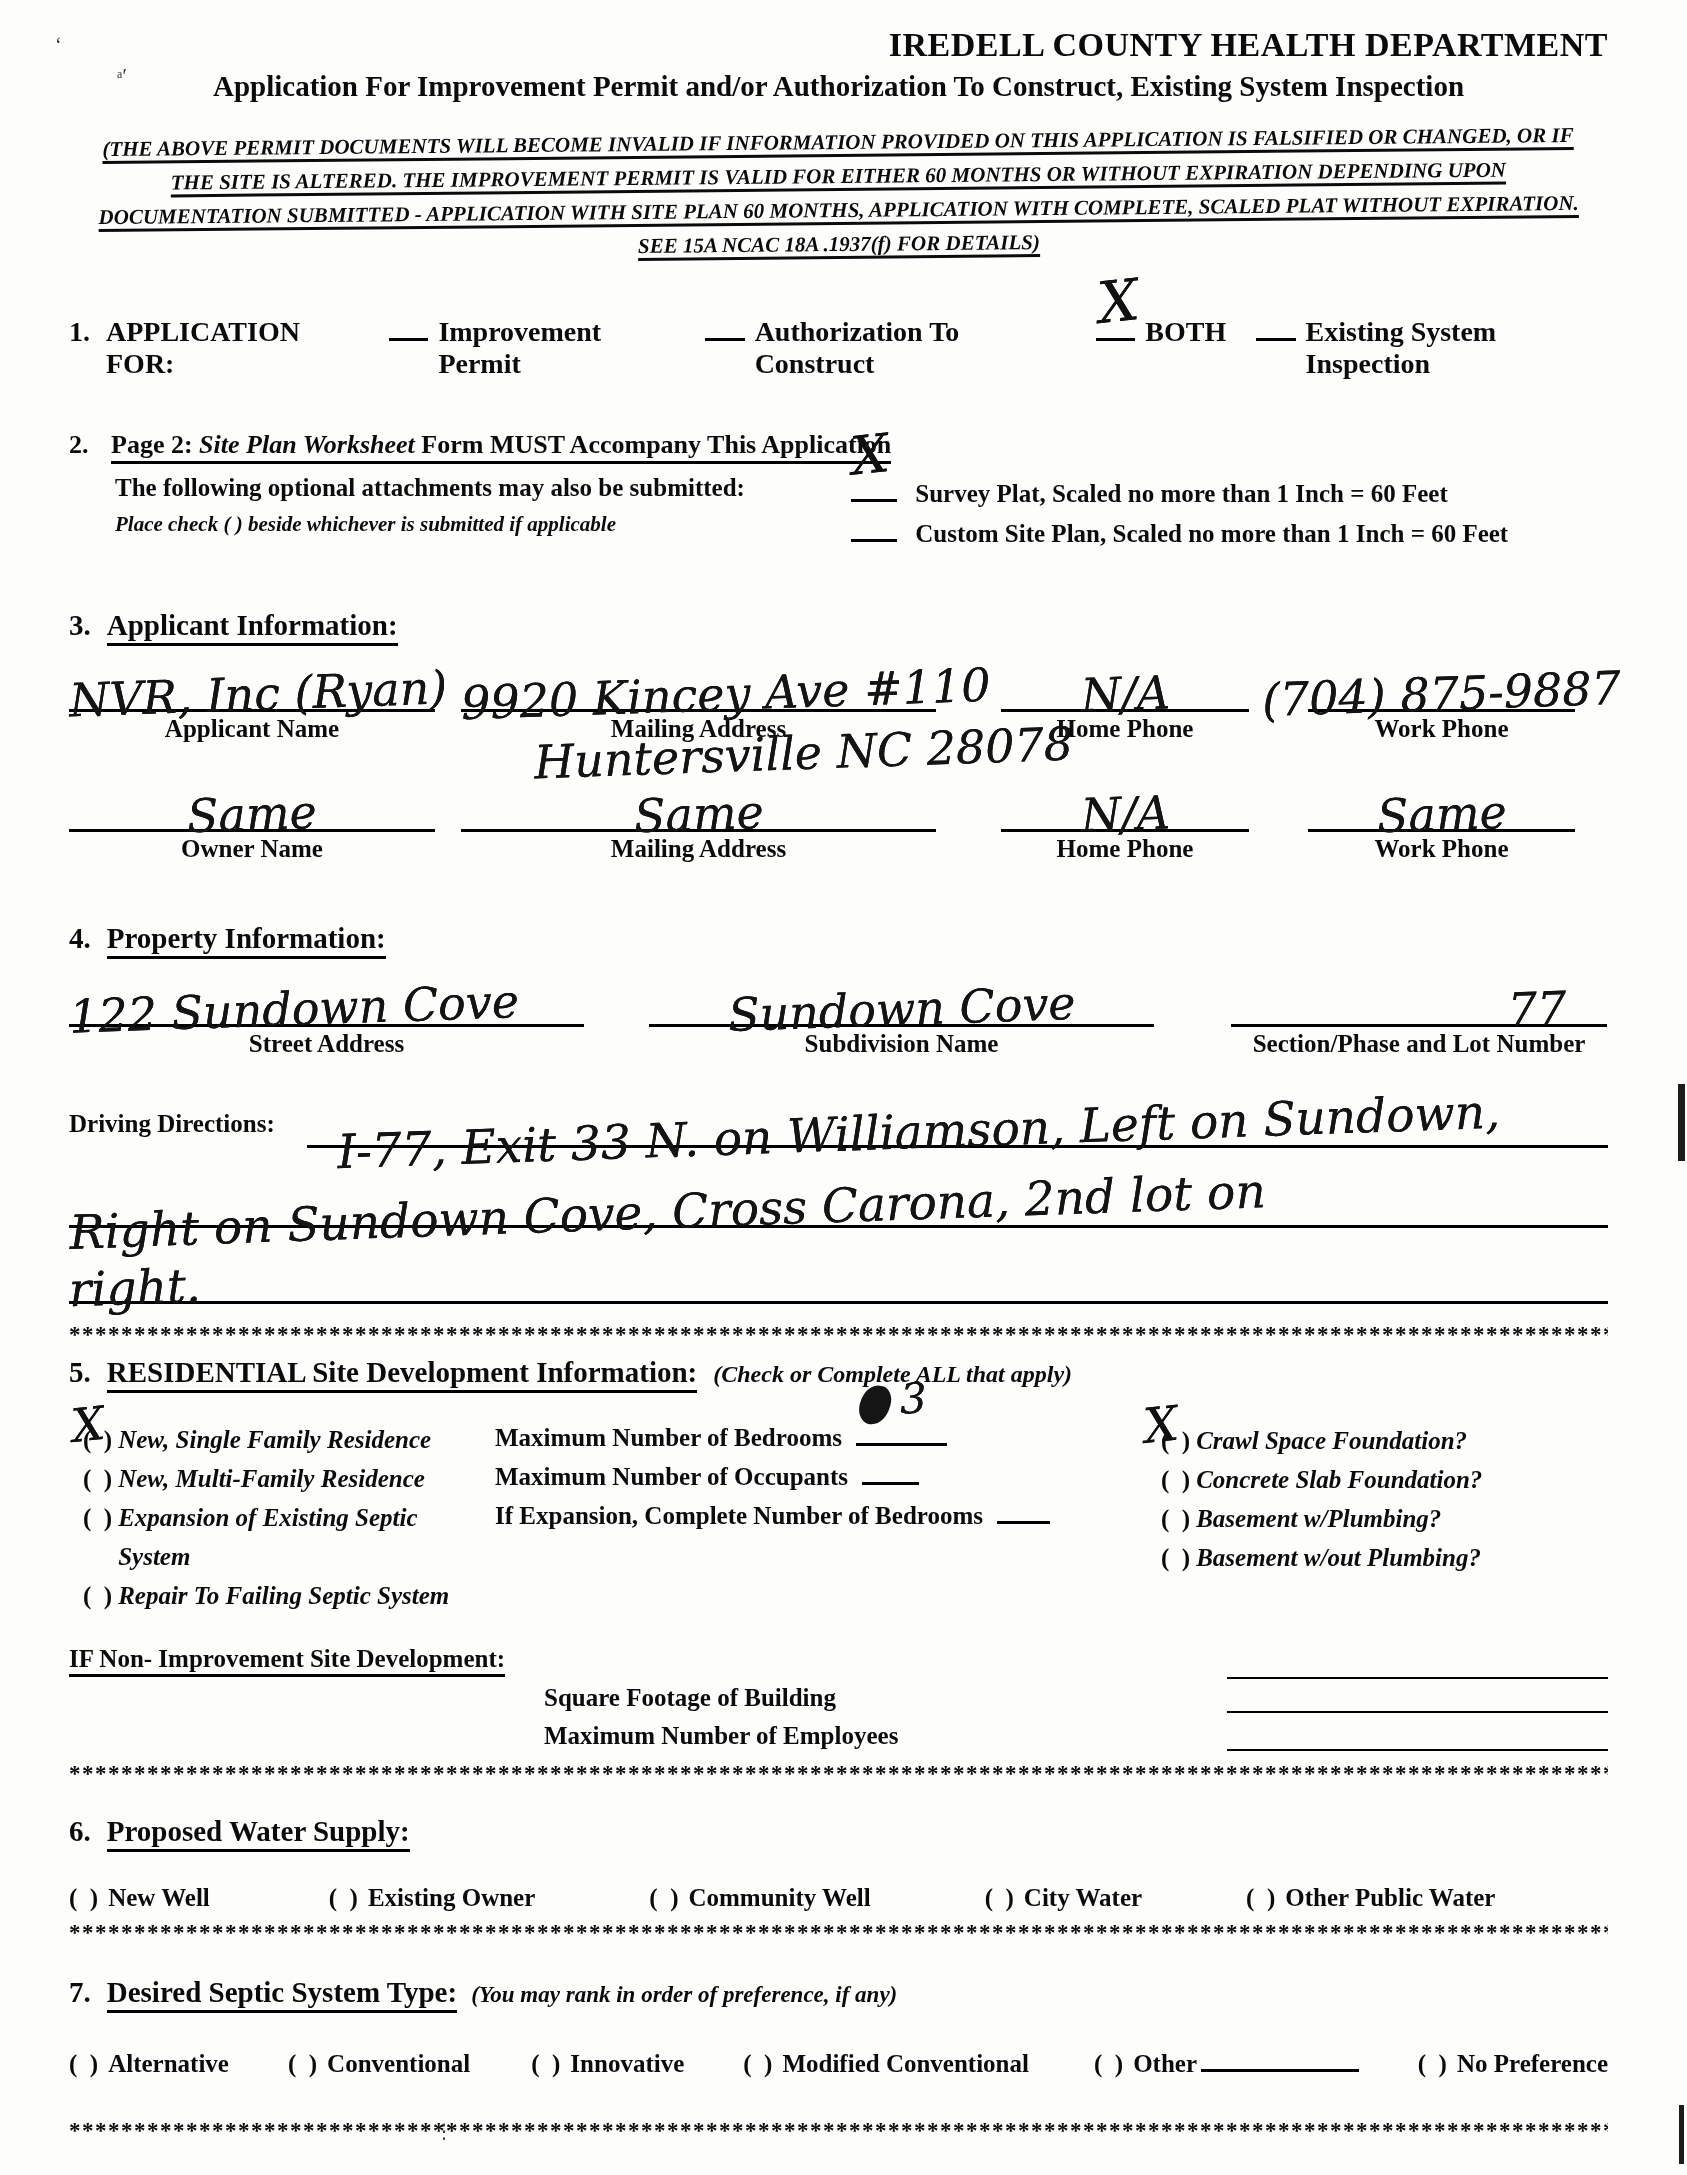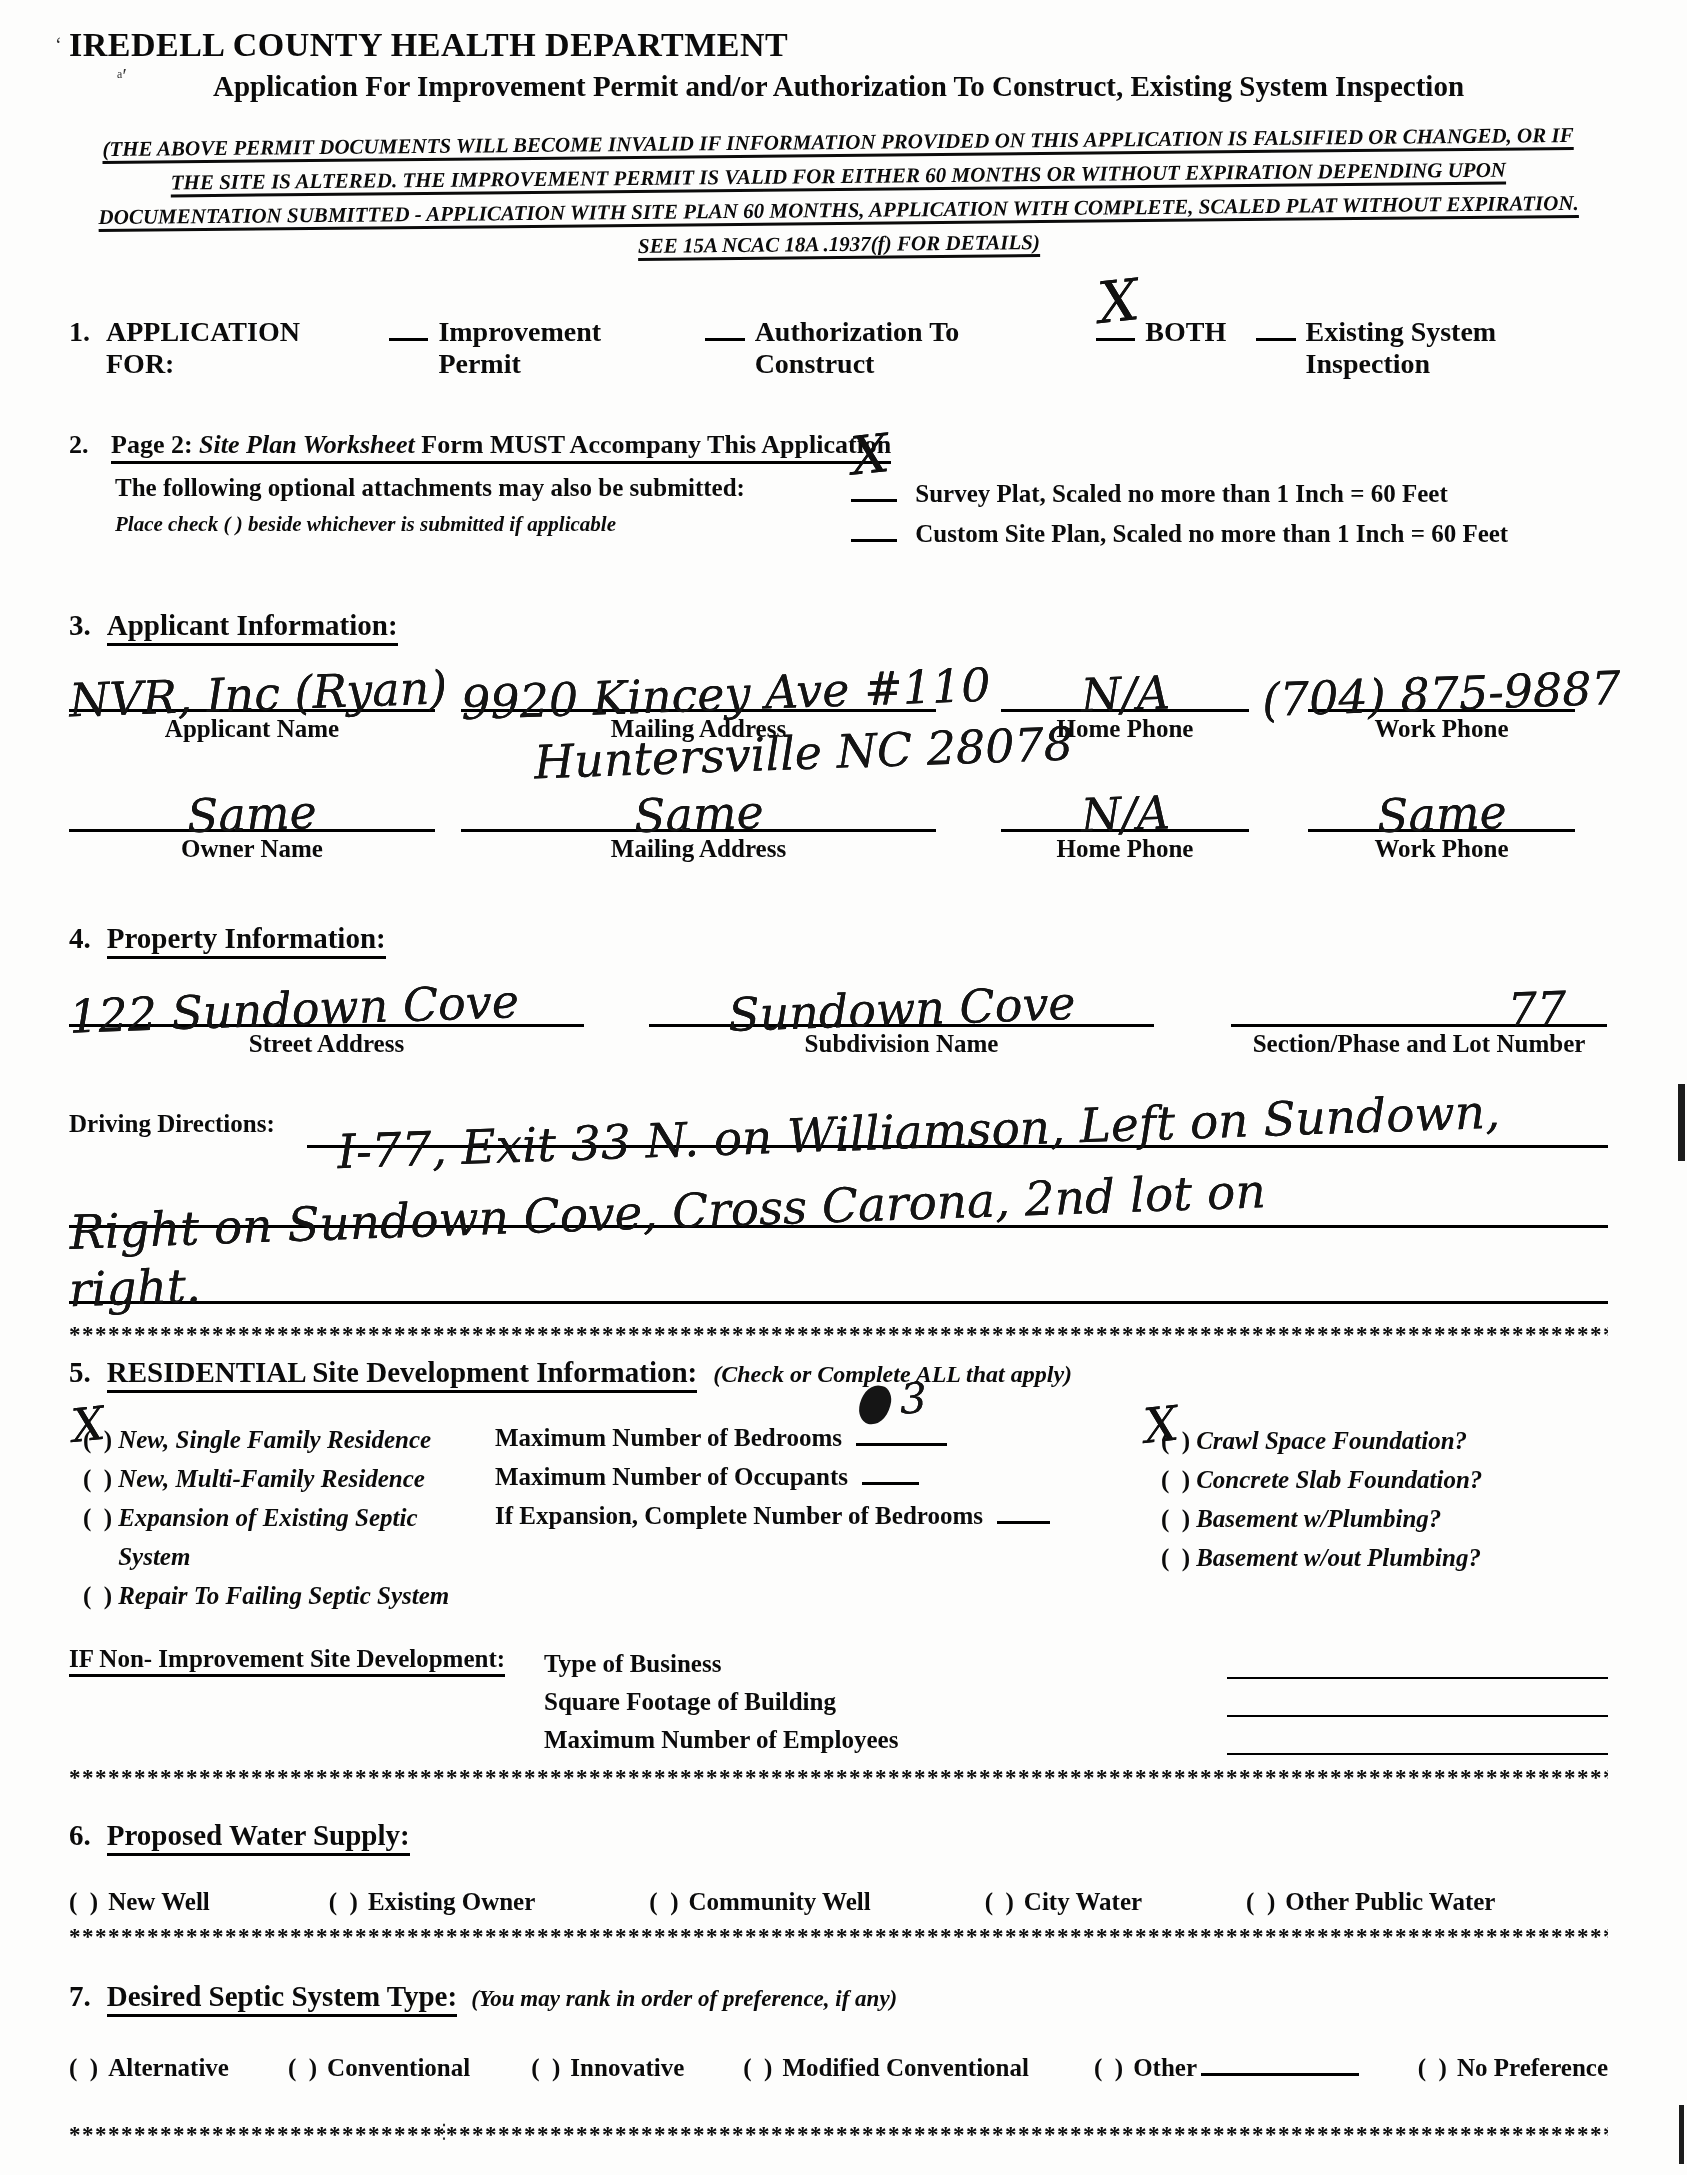--- a/index.html
+++ b/index.html
@@ -1,21 +1,21 @@
 <!DOCTYPE html>
 <html><head>
 <meta charset="utf-8">
 <style>
   html,body{margin:0;padding:0;}
   body{width:1687px;height:2175px;overflow:hidden;background:#fdfdfc;position:relative;
        font-family:"Liberation Serif",serif;font-weight:bold;color:#0b0b0b;}
   .page{position:relative;width:1687px;height:2175px;padding:26px 79px 0 69px;box-sizing:border-box;}
 
   
-  .title{font-size:34px;text-align:left;letter-spacing:0.5px;}
+  .title{font-size:34px;text-align:right;letter-spacing:0.5px;}
   .subtitle{font-size:29px;text-align:center;margin-top:6px;}
   .warning{margin-top:22px;text-align:center;font-style:italic;font-size:21px;line-height:34px;transform:rotate(-.55deg);}
   .warning div{text-decoration:underline;text-decoration-thickness:2.5px;text-underline-offset:5px;}
 
   .num{margin-right:16px;}
   .h-underline{border-bottom:3.5px solid #000;padding-bottom:1px;display:inline-block;}
   .stars{white-space:nowrap;overflow:hidden;font-size:23px;letter-spacing:1.5px;width:100%;}
 
   
   .hand{font-family:"DejaVu Serif",serif;font-style:italic;font-weight:normal;color:#141414;
@@ -332,21 +332,20 @@
           <span class="pbox">(  )</span>
           <span class="lbl">Basement w/out Plumbing?</span>
         </div>
       </div>
     </div>
 
     <div class="nonres">
       <div class="nr-title"><span class="h-underline">IF Non- Improvement  Site Development:</span></div>
       <div class="nr-rows">
         <div class="nr-row">
-          <span class="nr-lbl">Type of Business</span>
             <span class="nr-blank"></span>
         </div>
         <div class="nr-row">
           <span class="nr-lbl">Square Footage of Building</span>
             <span class="nr-blank"></span>
         </div>
         <div class="nr-row">
           <span class="nr-lbl">Maximum Number of Employees</span>
             <span class="nr-blank"></span>
         </div>

